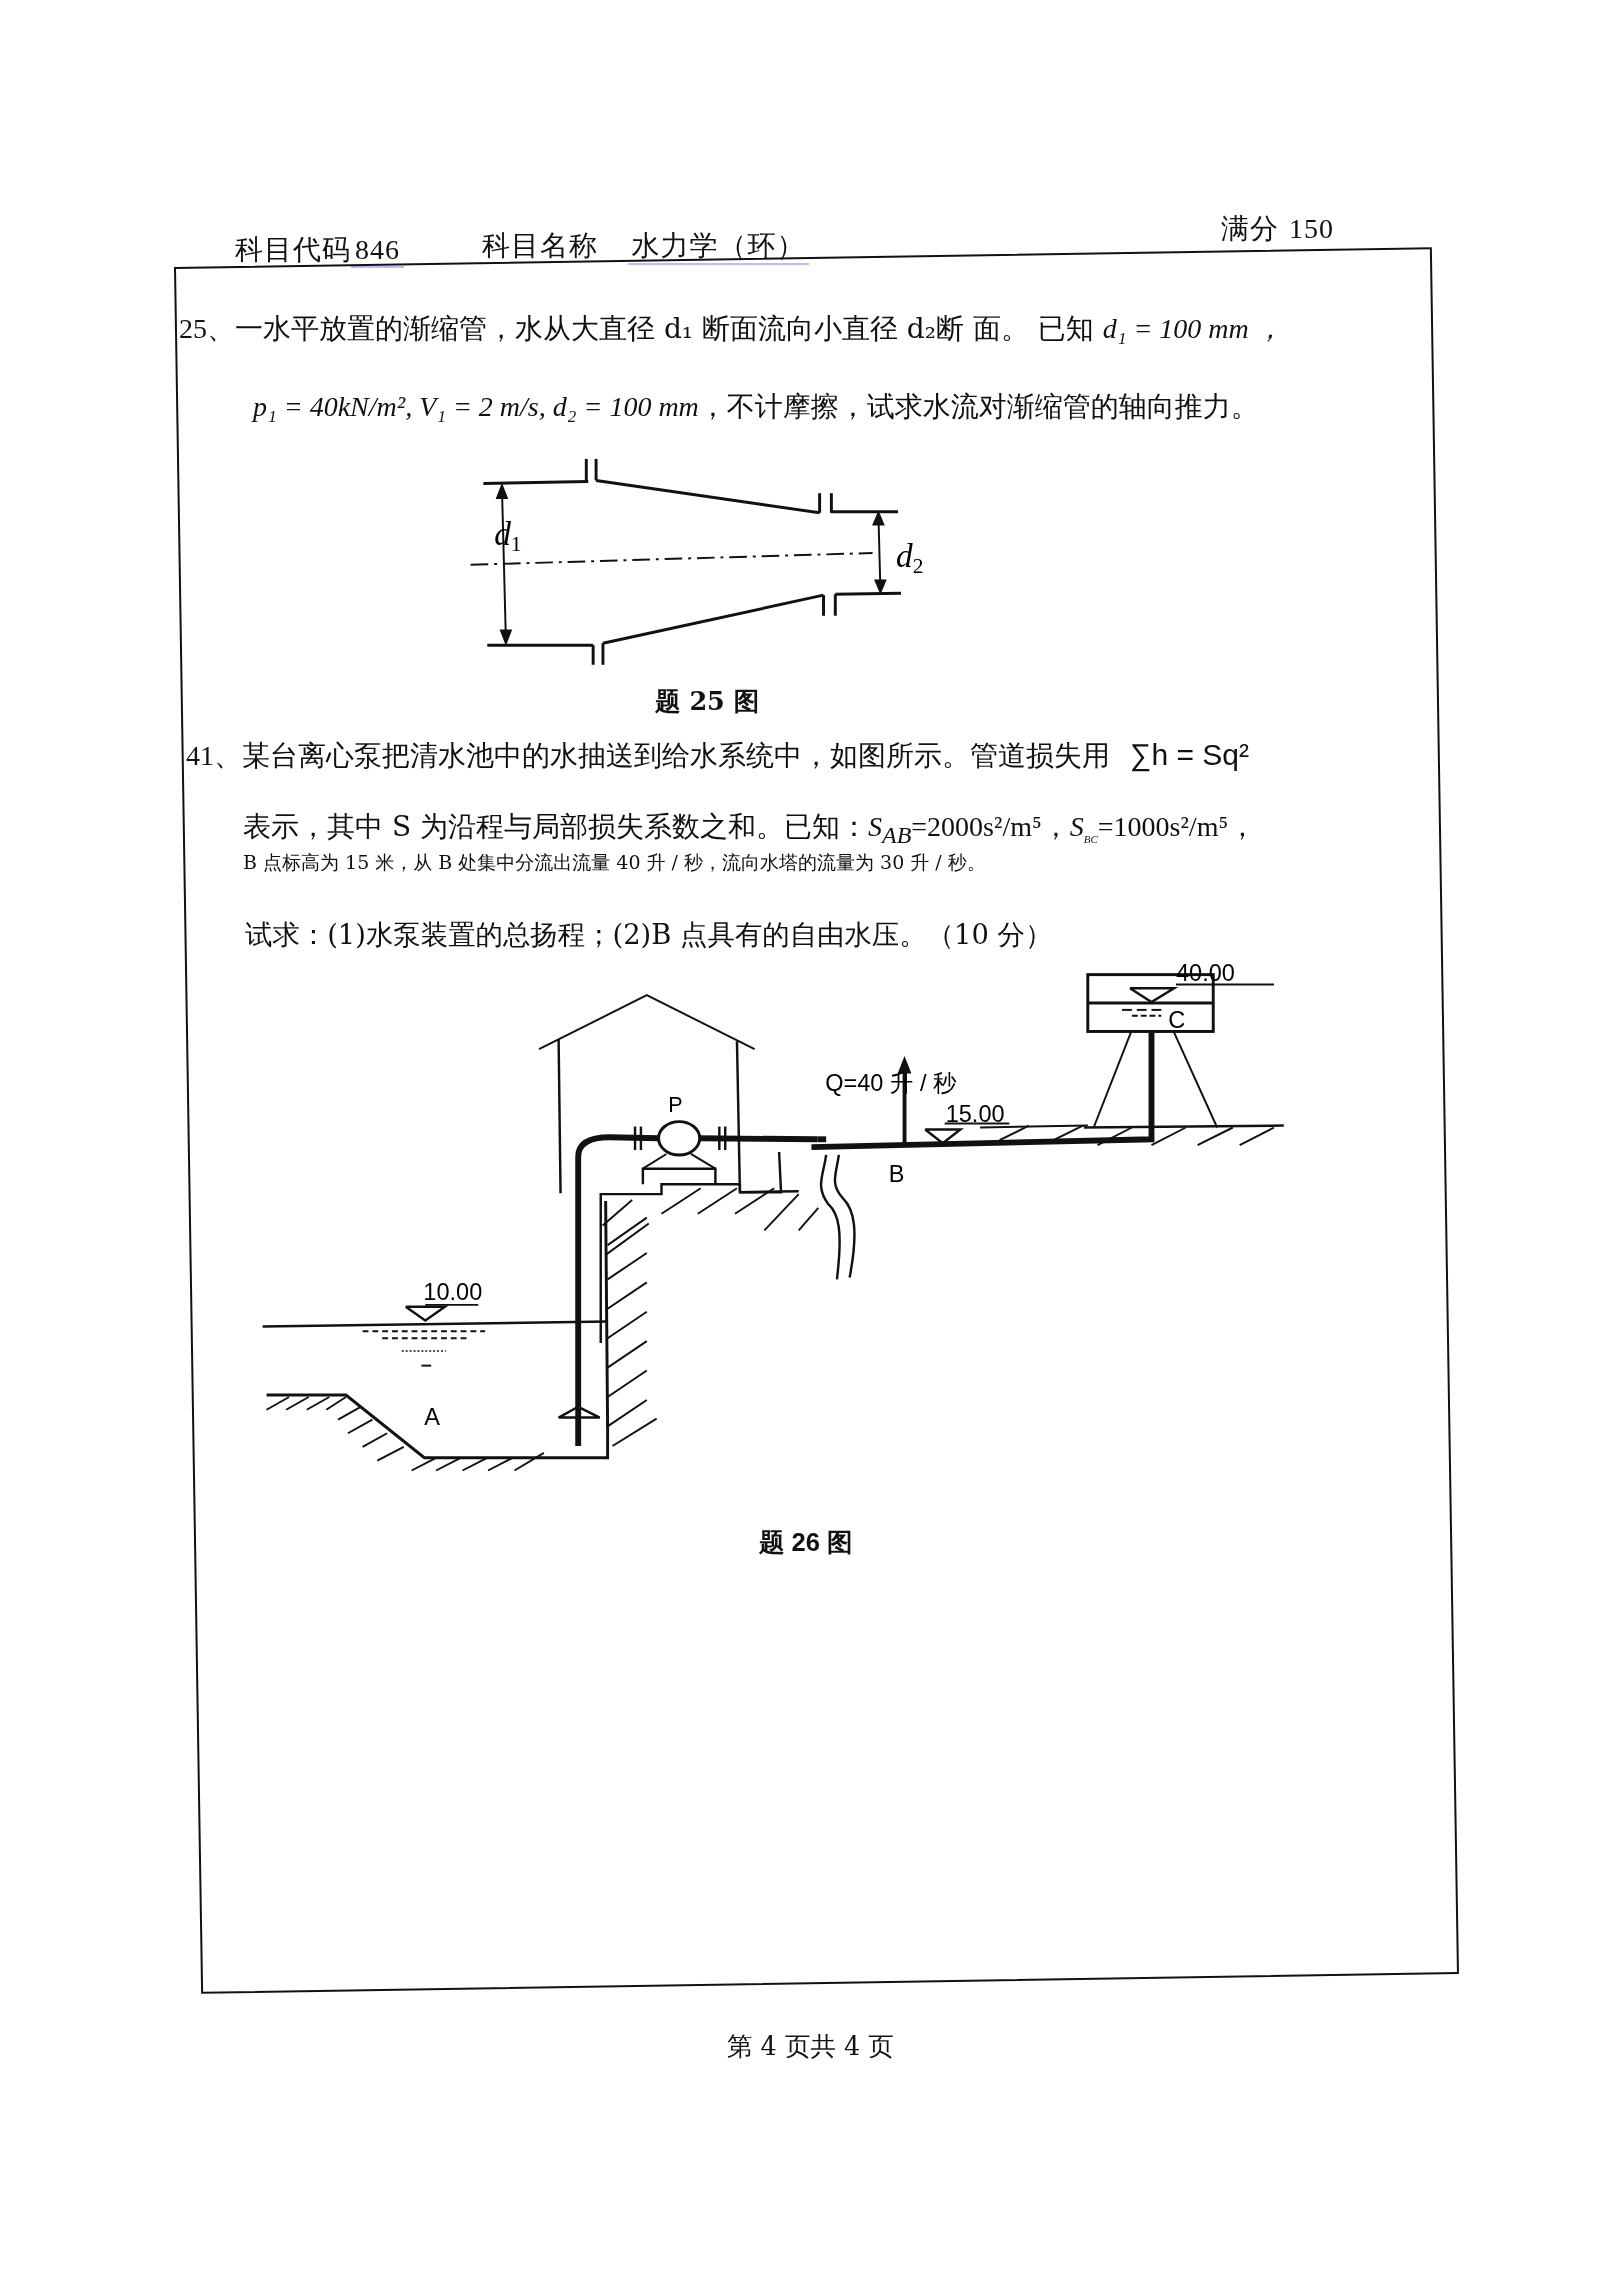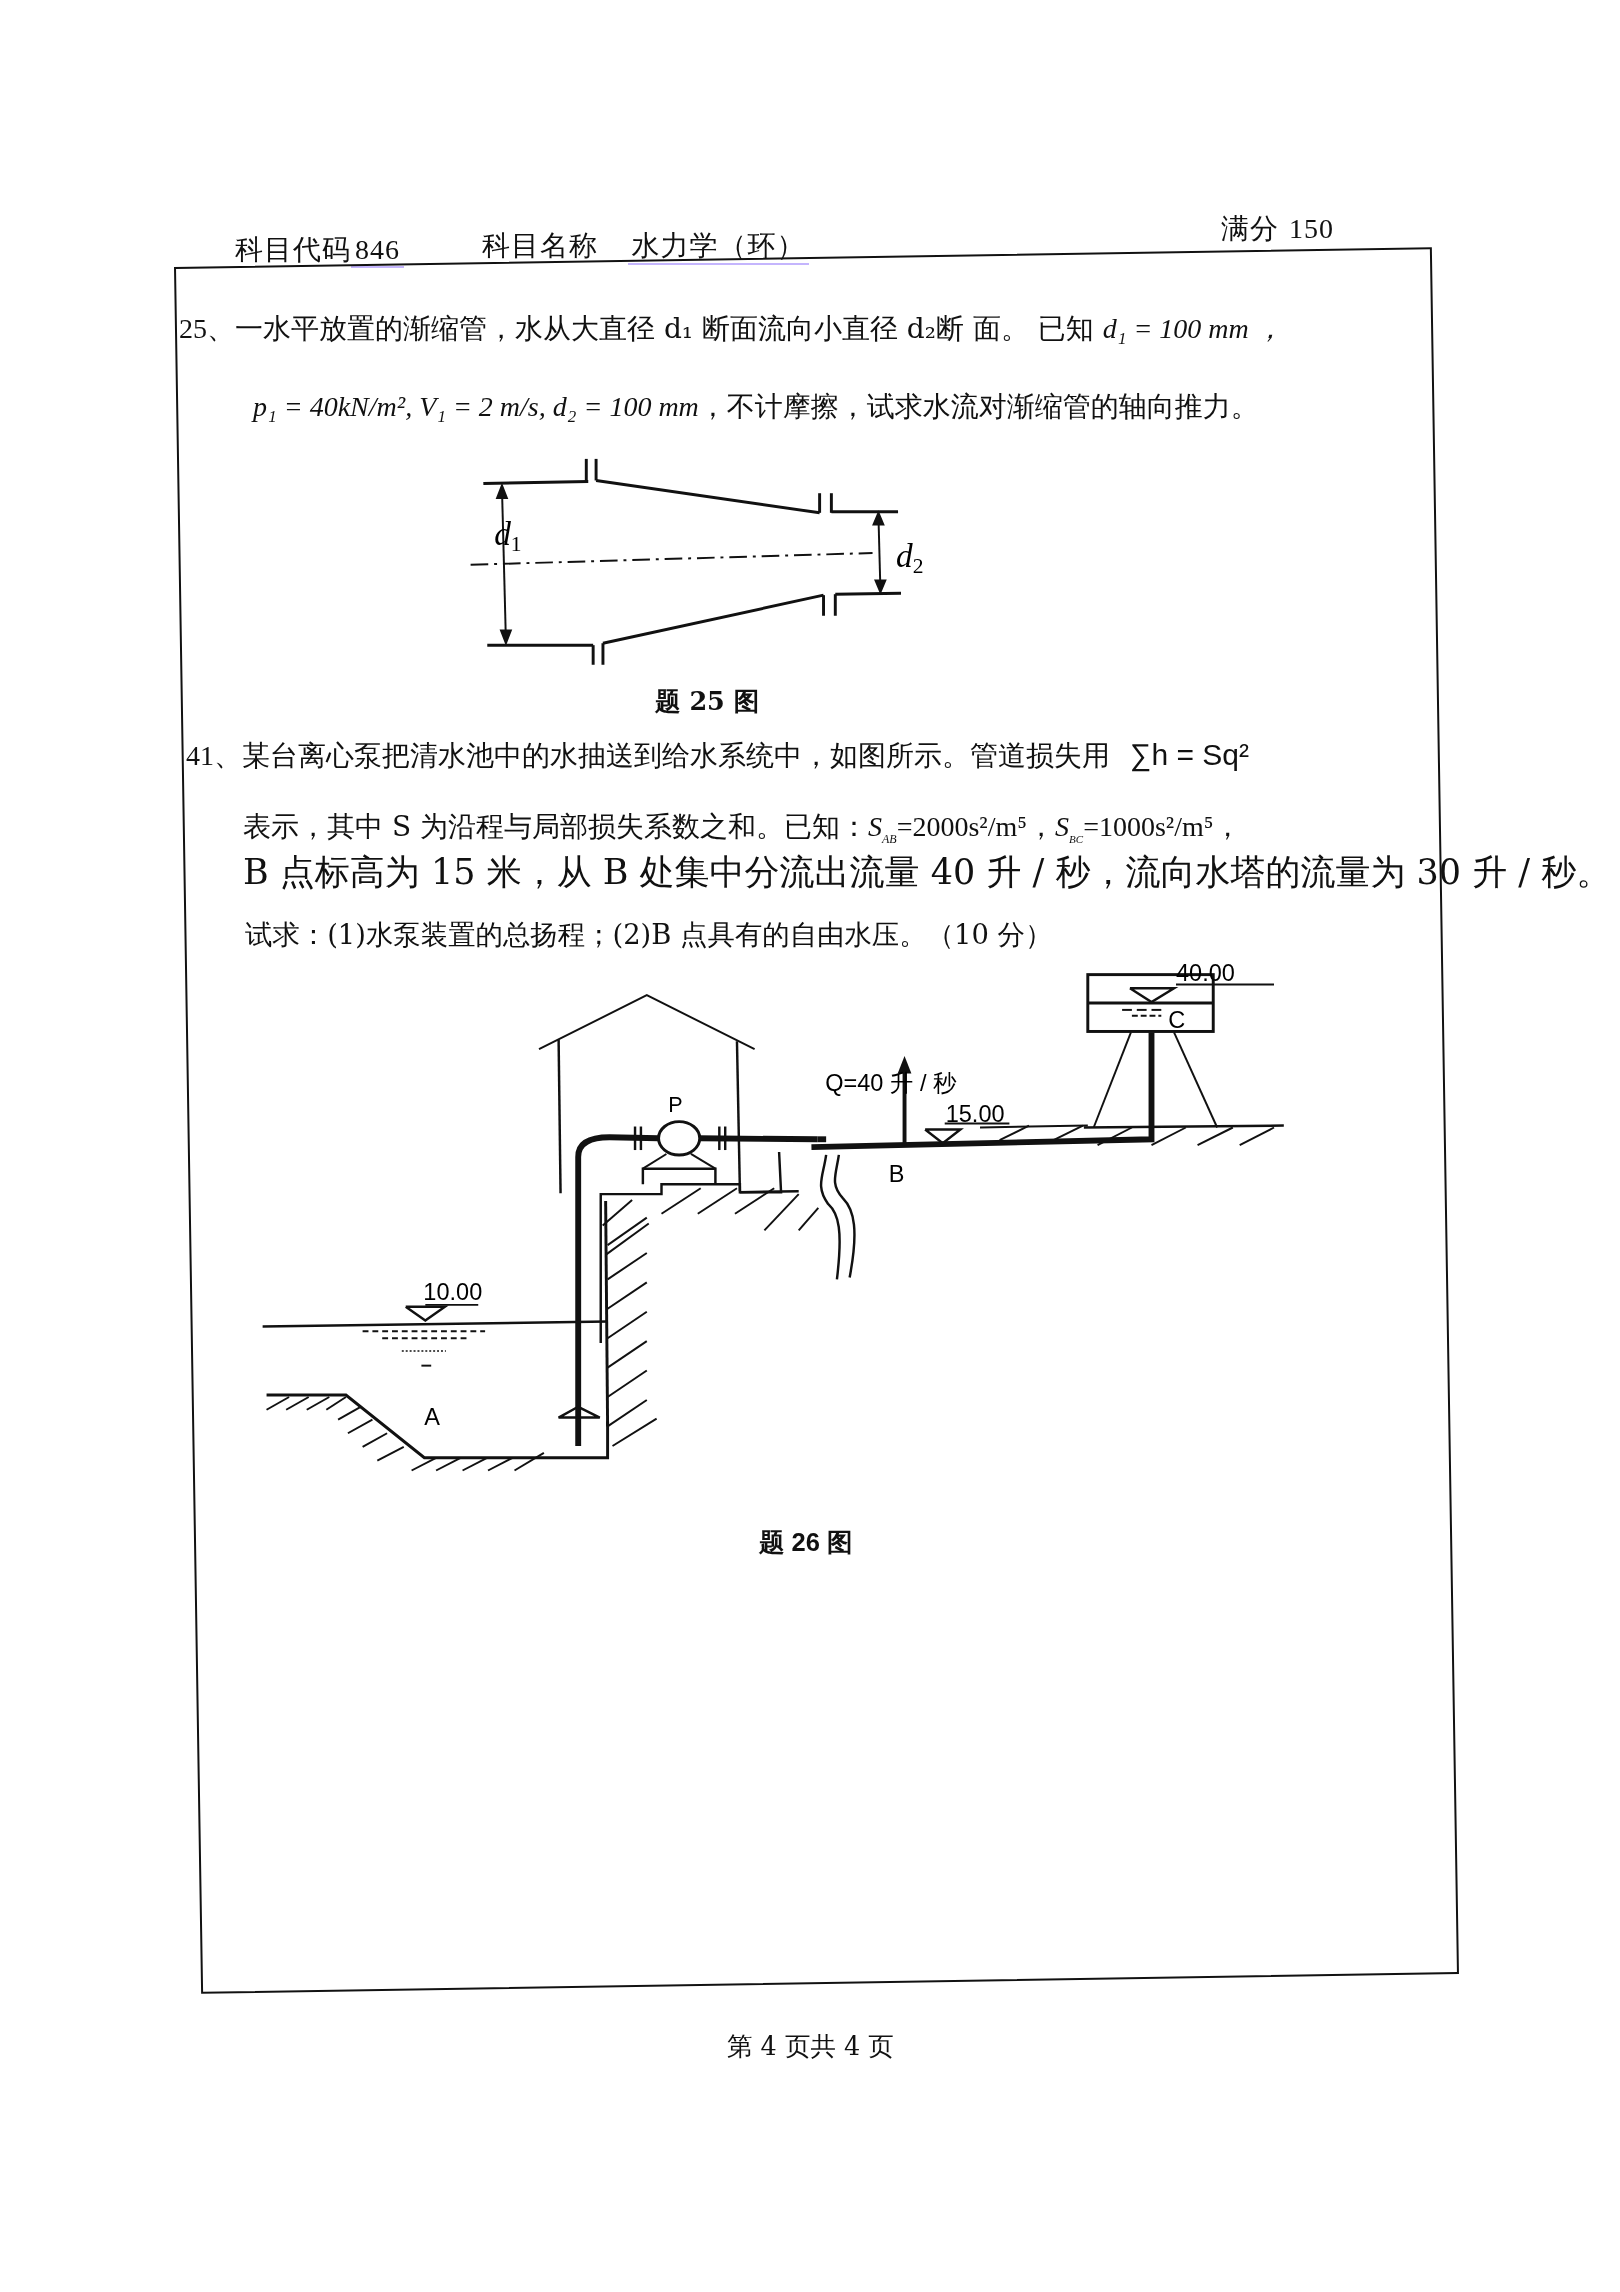--- a/index.html
+++ b/index.html
@@ -113,23 +113,23 @@
   </g>
   <text x="44" y="96" font-size="34" class="serif"><tspan>d</tspan><tspan font-size="22" dy="6" font-style="normal">1</tspan></text>
   <text x="454" y="118" font-size="34" class="serif"><tspan>d</tspan><tspan font-size="22" dy="6" font-style="normal">2</tspan></text>
 </svg>
 <div class="abs caption" style="left:655px; top:684px;">题 25 图</div>
 
 <div class="abs qline" style="left:186px; top:737px;">
   <span class="math">41、</span><span>某台离心泵把清水池中的水抽送到给水系统中，如图所示。管道损失用</span><span class="sans" style="font-size:30px;margin-left:20px;">∑h = Sq²</span>
 </div>
 <div class="abs qline" style="left:243px; top:810px;">
-  <span>表示，其中 S 为沿程与局部损失系数之和。已知：</span><span class="math"><span class="mi">S</span><sub class="mi" style="font-size:12px;">AB</sub><span>=2000s²/m⁵，</span></span><span class="math"><span class="mi">S</span><sub class="mi" style="font-size:11px;">BC</sub><span>=1000s²/m⁵，</span></span>
-</div>
-<div class="abs qline" style="left:243px; top:851px; font-size:35px;">B 点标高为 15 米，从 B 处集中分流出流量 40 升 / 秒，流向水塔的流量为 30 升 / 秒。</div>
+  <span>表示，其中 S 为沿程与局部损失系数之和。已知：</span><span class="math"><span class="mi">S</span><sub class="mi" style="font-size:24px;">AB</sub><span>=2000s²/m⁵，</span></span><span class="math"><span class="mi">S</span><sub class="mi" style="font-size:11px;">BC</sub><span>=1000s²/m⁵，</span></span>
+</div>
+<div class="abs qline" style="left:243px; top:851px; font-size:19px;">B 点标高为 15 米，从 B 处集中分流出流量 40 升 / 秒，流向水塔的流量为 30 升 / 秒。</div>
 <div class="abs qline" style="left:245px; top:919px; font-size:27.4px;">试求：(1)水泵装置的总扬程；(2)B 点具有的自由水压。（10 分）</div>
 
 <svg class="abs" style="left:245px; top:951px;" width="1078" height="549" viewBox="0 0 1100 560">
   <g stroke="#111" fill="none">
 
     <rect x="860" y="24" width="128" height="58" stroke-width="3"></rect>
     <line x1="860" y1="53" x2="988" y2="53" stroke-width="3"></line>
     <line x1="950" y1="34" x2="1050" y2="34" stroke-width="2"></line>
 
     <polyline points="903,38 948,38 925,52 903,38" stroke-width="2.5"></polyline>

